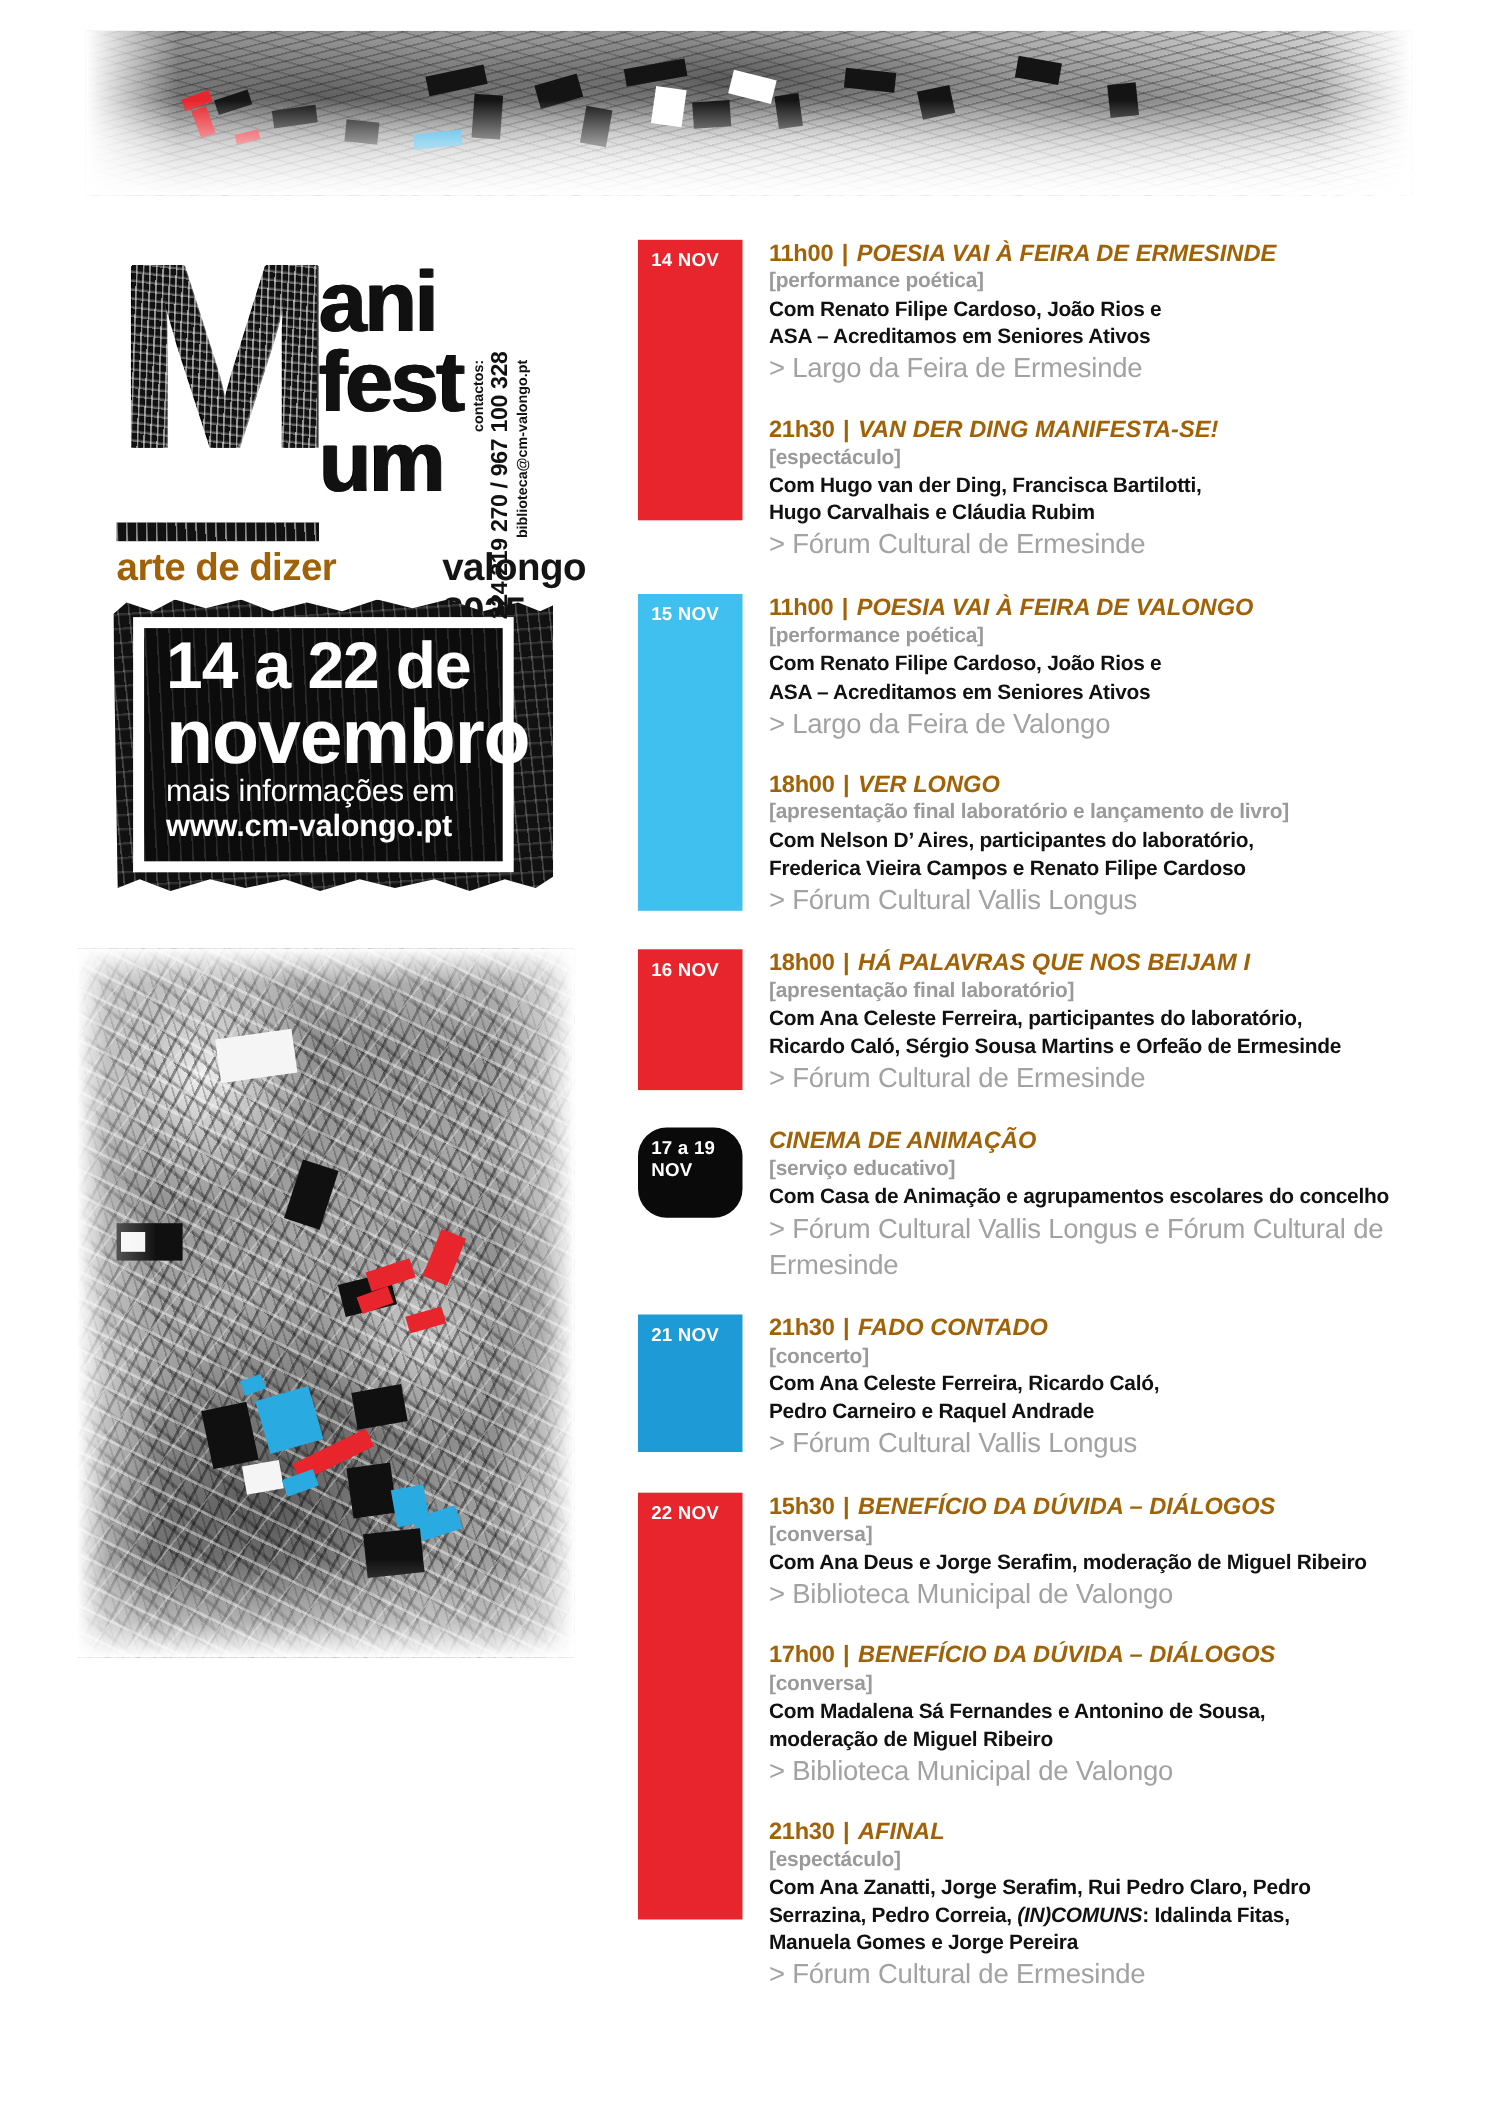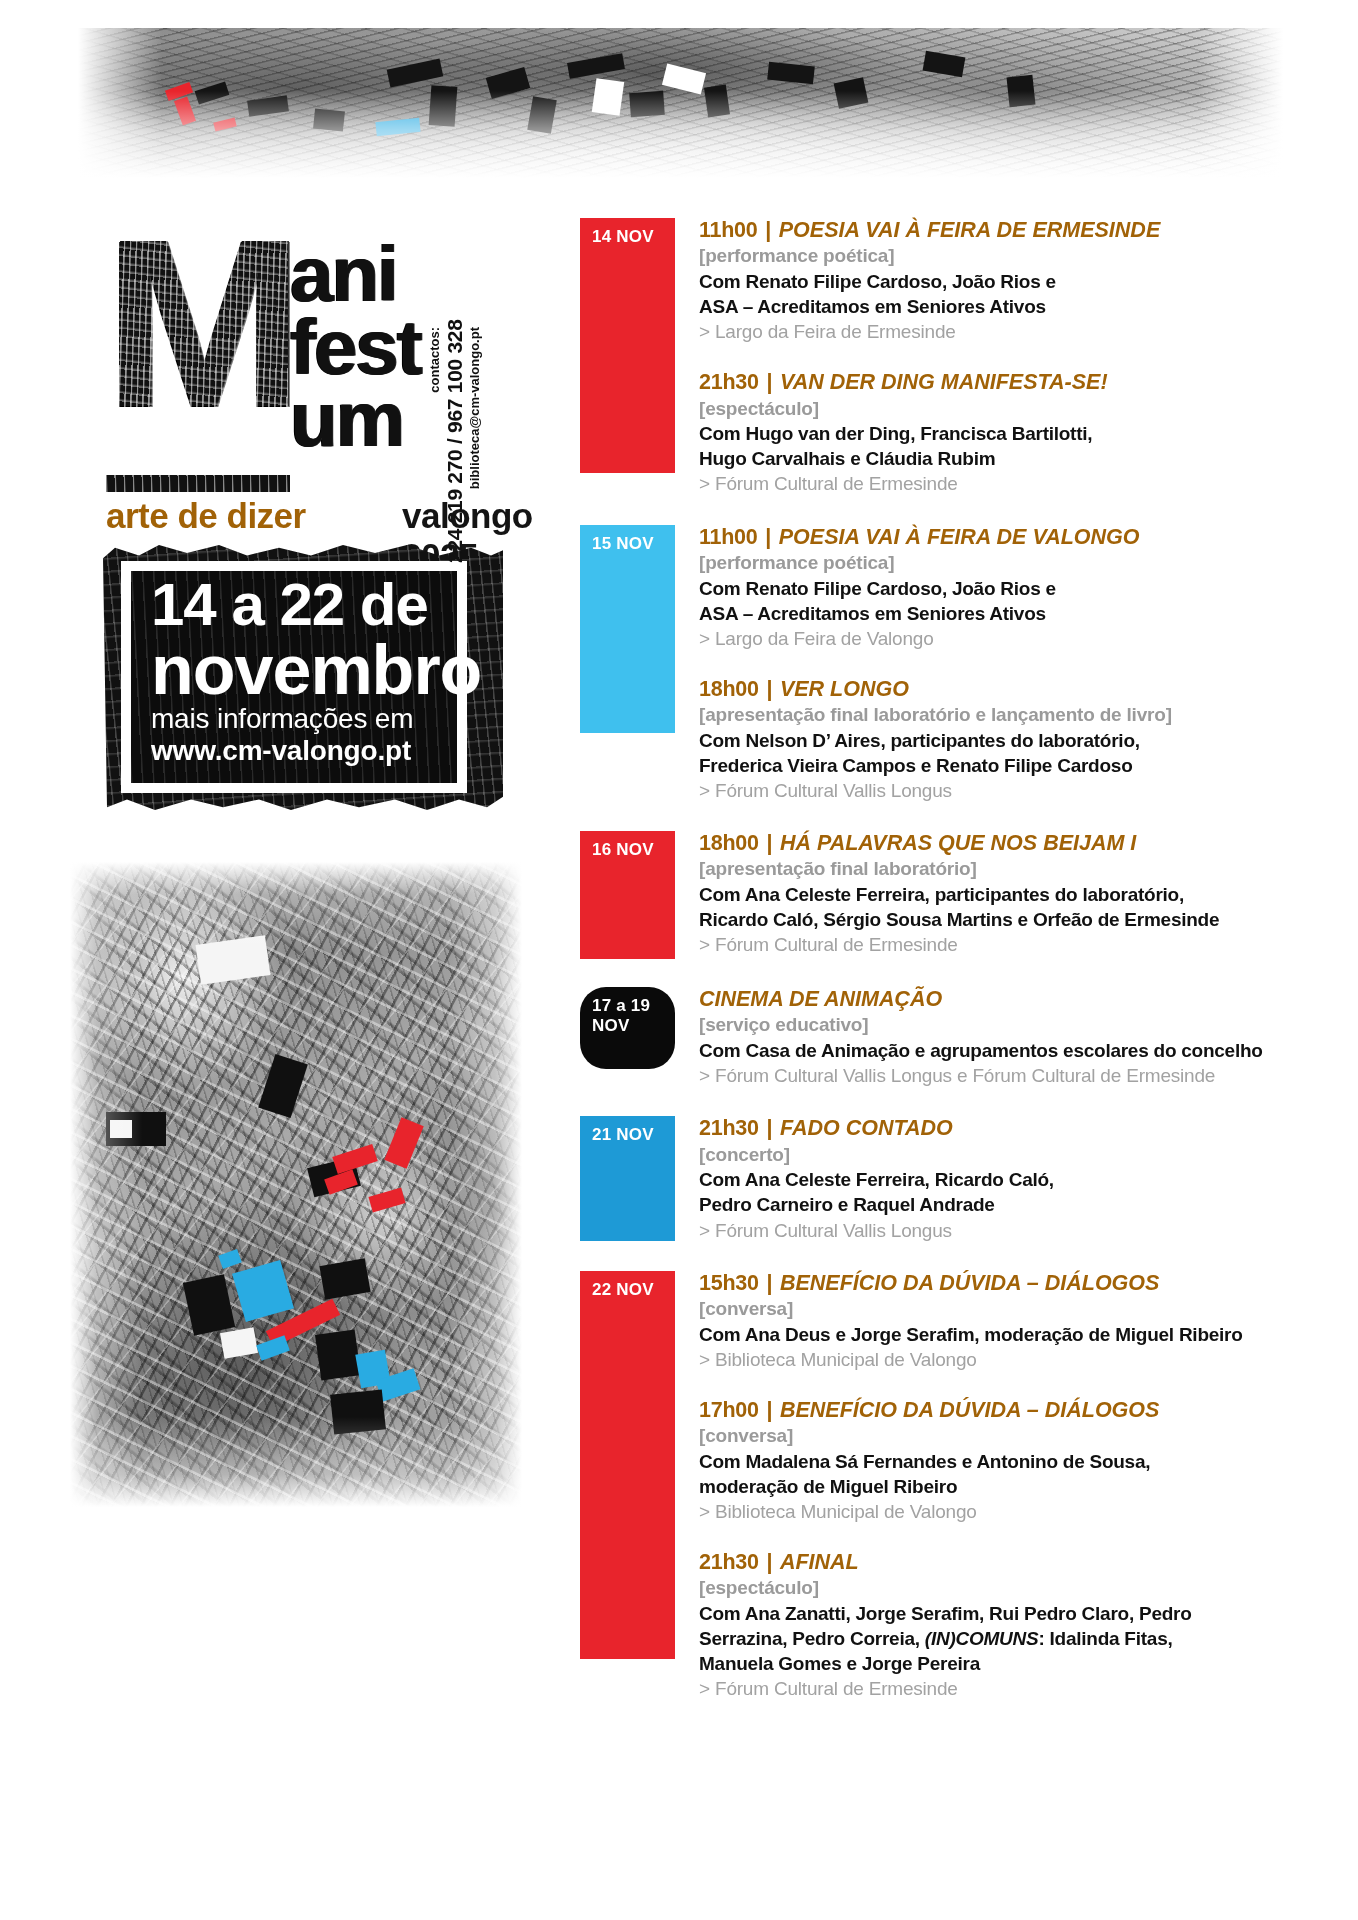--- a/index.html
+++ b/index.html
@@ -258,21 +258,21 @@
   }
   .ev-line {
     font-size: 19px;
     font-weight: 700;
     color: #111111;
     line-height: 1.32;
     letter-spacing: -.25px;
   }
   .ev-line i { font-style: italic; }
   .ev-place {
-    font-size: 19px;
+    font-size: 25px;
     font-weight: 400;
     color: #a2a2a2;
     line-height: 1.32;
     letter-spacing: -.2px;
     margin-top: 0px;
   }
 </style>
 </head>
 <body>
 
@@ -379,21 +379,21 @@
           <div class="event">
             <div class="ev-title"><span class="t-time">21h30</span><span class="t-sep"> | </span><span class="t-name">VAN DER DING MANIFESTA-SE!</span></div>
             <div class="ev-cat">[espectáculo]</div>
             <div class="ev-line">Com Hugo van der Ding, Francisca Bartilotti,</div>
             <div class="ev-line">Hugo Carvalhais e Cláudia Rubim</div>
             <div class="ev-place">&gt; Fórum Cultural de Ermesinde</div>
           </div>
         </div>
       </div>
       <div class="day">
-        <div class="daybar" style="background: rgb(63, 192, 238); height: 208px;">
+        <div class="daybar" style="background: rgb(63, 192, 238); height: 288px;">
           <span class="daybar-label">15 NOV</span>
         </div>
         <div class="events">
           <div class="event">
             <div class="ev-title"><span class="t-time">11h00</span><span class="t-sep"> | </span><span class="t-name">POESIA VAI À FEIRA DE VALONGO</span></div>
             <div class="ev-cat">[performance poética]</div>
             <div class="ev-line">Com Renato Filipe Cardoso, João Rios e</div>
             <div class="ev-line">ASA – Acreditamos em Seniores Ativos</div>
             <div class="ev-place">&gt; Largo da Feira de Valongo</div>
           </div>

